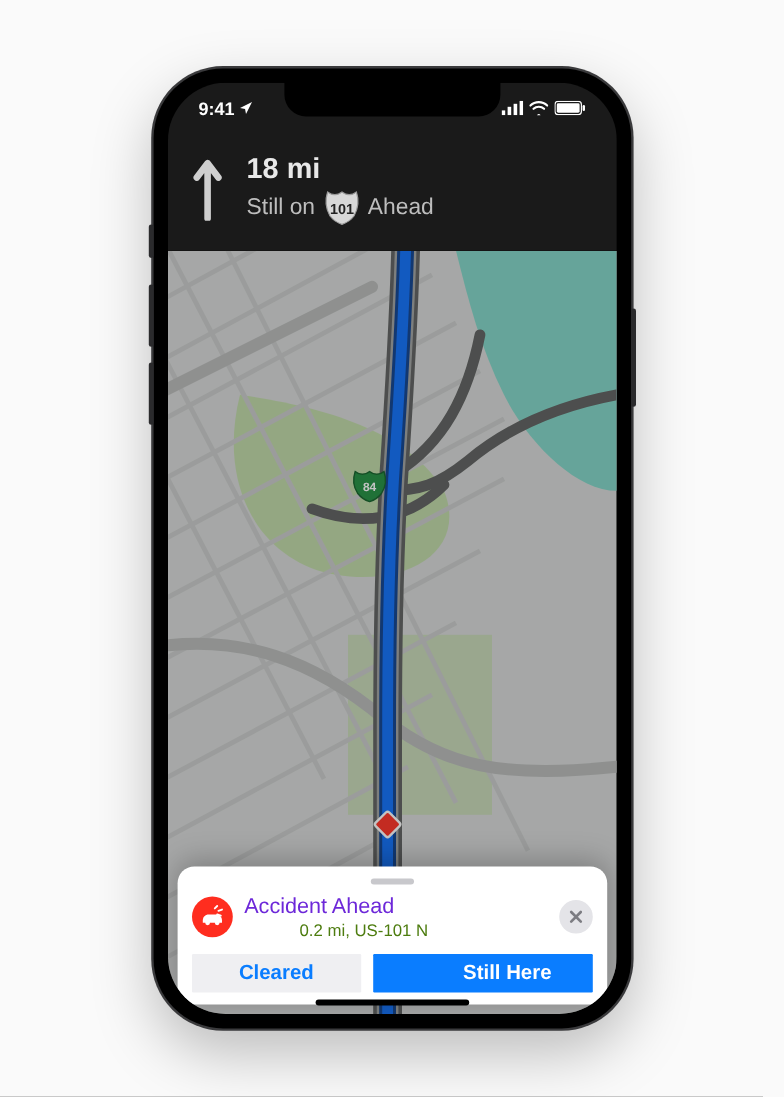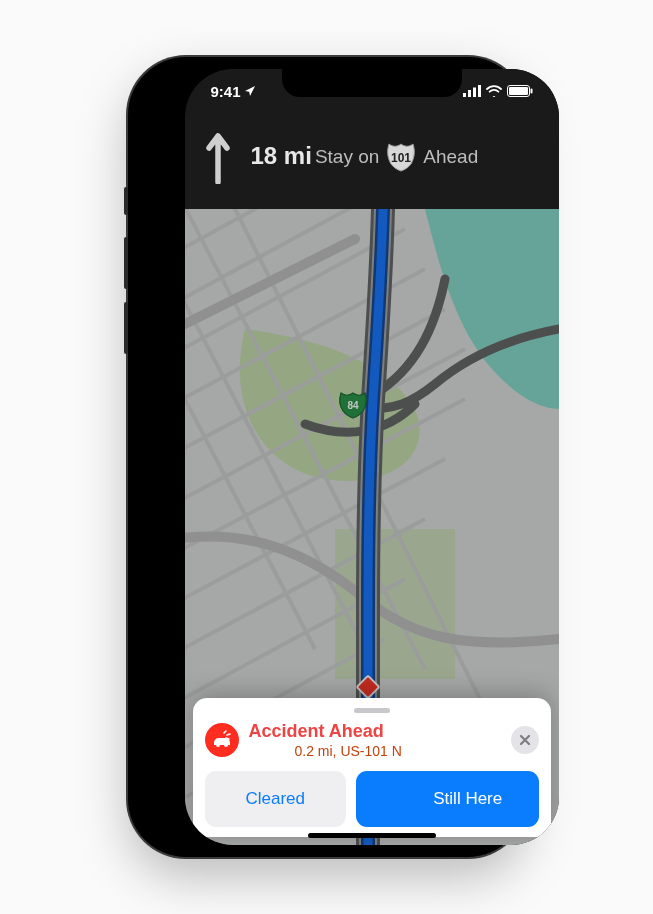--- a/index.html
+++ b/index.html
@@ -30,21 +30,20 @@
   .side-btn.vol-up { left: -4px; top: 180px; width: 4px; height: 52px; }
   .side-btn.vol-dn { left: -4px; top: 245px; width: 4px; height: 52px; }
   .side-btn.pwr { right: -4px; top: 200px; width: 4px; height: 82px; }
   .screen {
     width: 100%;
     height: 100%;
     background: #000;
     border-radius: 48px;
     overflow: hidden;
     position: relative;
-    margin-left: 45px;
   }
   .notch {
     position: absolute;
     top: 0;
     left: 50%;
     transform: translateX(-50%);
     width: 180px;
     height: 28px;
     background: #000;
     border-radius: 0 0 18px 18px;
@@ -77,21 +76,21 @@
     display: flex;
     align-items: center;
     gap: 18px;
     z-index: 30;
   }
   .nav-arrow {
     width: 30px; height: 56px;
     display: flex; align-items: center; justify-content: center;
     flex: 0 0 30px;
   }
-  .nav-text { display: flex; flex-direction: row; gap: 3px; }
+  .nav-text { display: flex; flex-direction: column; gap: 3px; }
   .nav-distance { font-size: 24px; font-weight: 700; color: #e8e8e8; }
   .nav-instruction { font-size: 19px; color: #bdbdbd; display: flex; align-items: center; gap: 6px; }
   .shield {
     width: 32px; height: 30px;
     position: relative;
     display: inline-flex; align-items: center; justify-content: center;
   }
   
   .map {
     position: absolute;
@@ -124,36 +123,36 @@
     display: flex; align-items: center; gap: 10px;
     margin-bottom: 12px;
   }
   .incident-icon {
     width: 34px; height: 34px; border-radius: 50%;
     background: #ff2d1f;
     flex: 0 0 34px;
     display: flex; align-items: center; justify-content: center;
   }
   .card-titles { flex: 1; }
-  .card-title { font-size: 18px; font-weight: 700; color: #ef4444; }
-  .card-sub { font-size: 14px; color: #c2410c; margin-top: 1px; padding-left: 46px; }
+  .card-title { font-size: 18px; font-weight: 400; color: #6d28d9; }
+  .card-sub { font-size: 14px; color: #4d7c0f; margin-top: 1px; padding-left: 46px; }
   .close-btn {
     width: 28px; height: 28px; border-radius: 50%;
     background: #e4e4e8;
     display: flex; align-items: center; justify-content: center;
     color: #7c7c82; font-size: 15px; font-weight: 700;
     cursor: pointer;
   }
   .card-actions {
     display: flex; gap: 10px;
   }
   .btn {
-    flex: 1; height: 56px; border-radius: 11px;
+    flex: 1; height: 32px; border-radius: 1px;
     display: flex; align-items: center; justify-content: center;
-    font-size: 17px; font-weight: 400;
+    font-size: 17px; font-weight: 700;
     cursor: pointer;
   }
   .btn.secondary { background: #efeff2; color: #0a7dff; }
   .btn.primary { background: #0a7dff; color: #fff; padding-left: 41px; }
   .home-indicator {
     position: absolute;
     bottom: 7px; left: 50%; transform: translateX(-50%);
     width: 128px; height: 5px;
     background: #000; border-radius: 3px;
     z-index: 60;
@@ -208,21 +207,21 @@
 
     <div class="nav-banner">
       <div class="nav-arrow">
         <svg width="26" height="54" viewBox="0 0 26 54">
           <path d="M13 52 L13 8 M4 18 L13 6 L22 18" stroke="#cfcfcf" stroke-width="5.5" fill="none" stroke-linecap="round" stroke-linejoin="round"></path>
         </svg>
       </div>
       <div class="nav-text">
         <div class="nav-distance">18 mi</div>
         <div class="nav-instruction">
-          <span>Stay on</span>
+          <span>Still on</span>
           <span class="shield">
             <svg width="32" height="30" viewBox="0 0 32 30">
               <path d="M4 2 C8 5 12 5 16 2 C20 5 24 5 28 2 C30 8 30 15 26 22 C23 26 19 28 16 29 C13 28 9 26 6 22 C2 15 2 8 4 2 Z" fill="#d8d8d8" stroke="#9a9a9a" stroke-width="1"></path>
               <text x="16" y="20" text-anchor="middle" font-family="Arial" font-size="12" font-weight="700" fill="#222">101</text>
             </svg>
           </span>
           <span>Ahead</span>
         </div>
       </div>
     </div>

